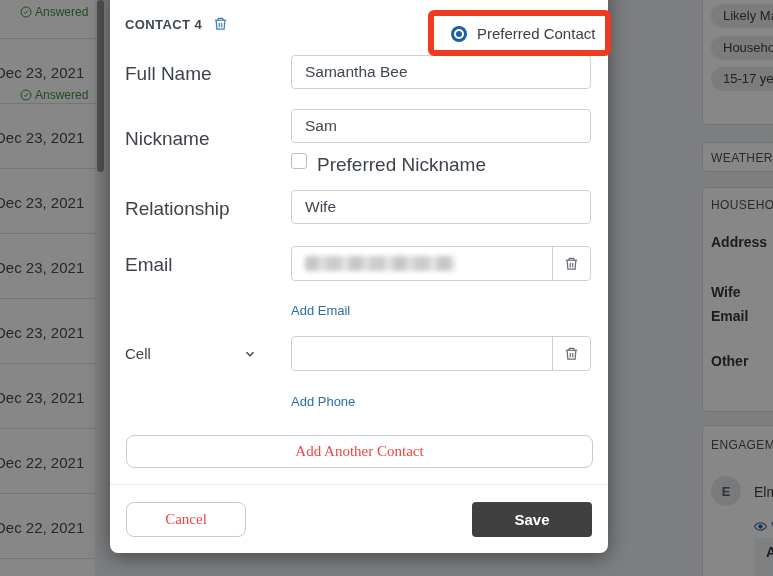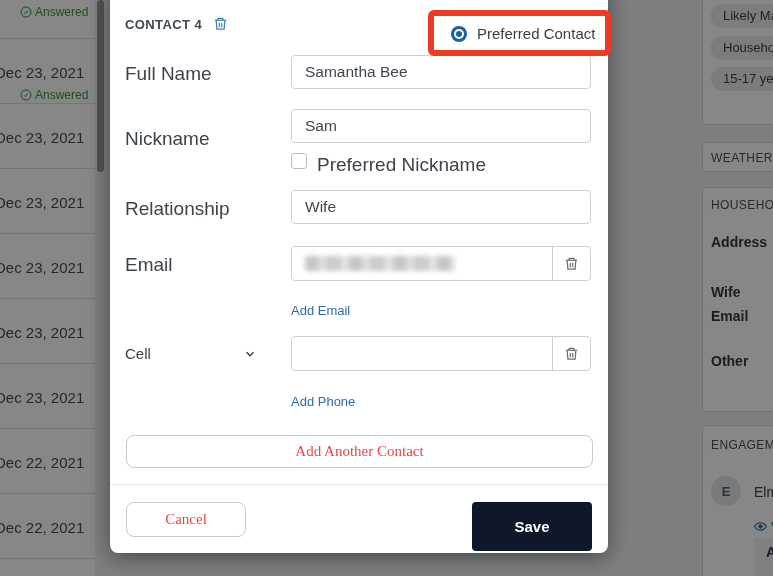--- a/index.html
+++ b/index.html
@@ -63,21 +63,21 @@
   .add-link { font-size:13px; color:#2d6da3; text-decoration:none; cursor:pointer; background:none; border:none; padding:0; font-family:inherit; }
   .sel { display:flex; align-items:center; justify-content:space-between; width:132px; cursor:pointer; }
   .sel-lab { font-size:15px; color:#3e444b; }
   .btn-outline {
     background:#fff; border:1px solid #c6cbd0; border-radius:8px; color:#ef4444;
     font-size:15px; font-family:Liberation Serif, serif; cursor:pointer;
   }
   .btn-add { width:467px; height:33px; }
   .btn-cancel { width:120px; height:35px; }
   .btn-save {
-    width:120px; height:49px; background:#0f172a; color:#fff; border:none; border-radius:4px;
+    width:120px; height:35px; background:#404040; color:#fff; border:none; border-radius:4px;
     font-size:15px; font-weight:600; font-family:inherit; cursor:pointer;
   }
   .foot-div { position:absolute; left:0; top:500px; width:100%; height:1px; background:#e7e9ea; }
 </style>
 </head>
 <body>
 
 <div class="screen">
 
   <div class="underlay">

